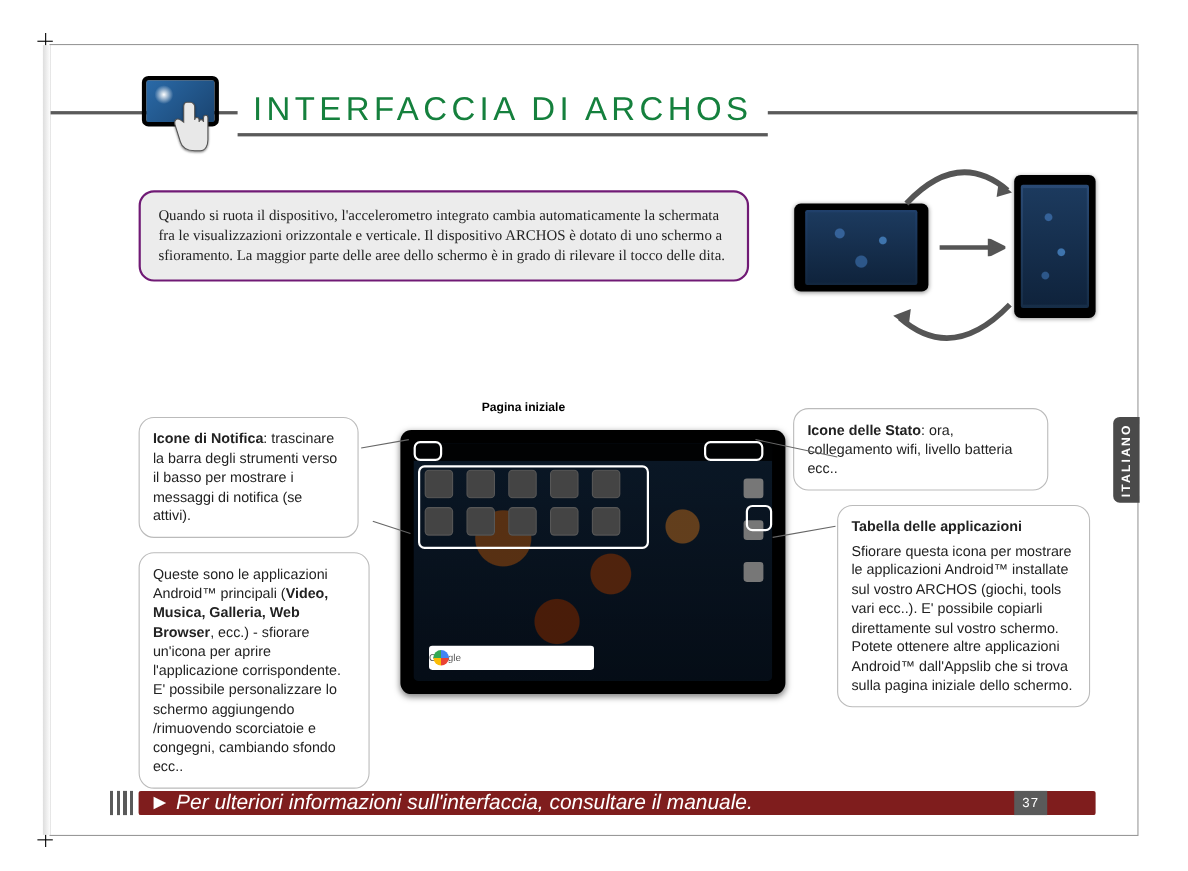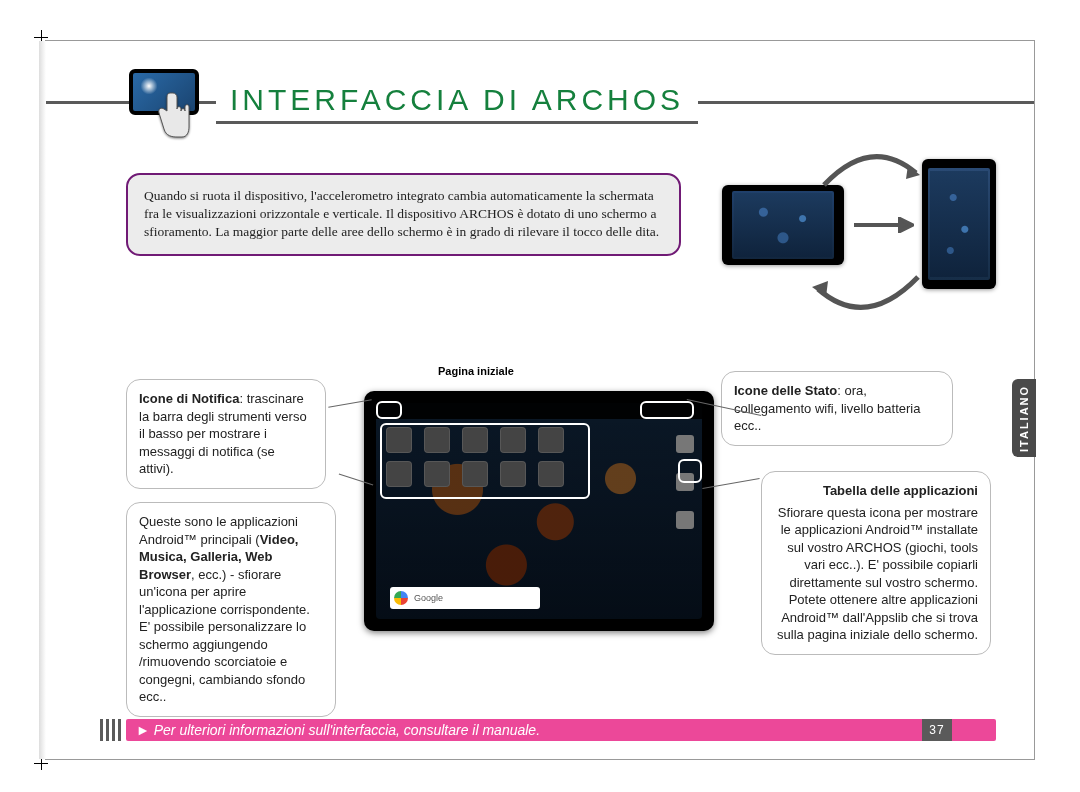--- a/index.html
+++ b/index.html
@@ -125,21 +125,21 @@
     border: 1px solid #bbb; border-radius: 14px;
     padding: 10px 12px;
     font-size: 13px; line-height: 1.35;
     font-family: Arial, sans-serif;
     color: #222; background: #fff;
   }
   .callout b { font-weight: bold; }
   .c-notify { left: 80px; top: 290px; margin-top: 48px; }
   .c-apps   { left: 80px; top: 430px; height: auto; width: 210px; margin-top: 31px; }
   .c-state  { left: 675px; top: 290px; width: 232px; margin-top: 40px; }
-  .c-table  { left: 715px; top: 430px; width: 230px; text-align: right; }
+  .c-table  { left: 715px; top: 418px; width: 230px; }
   .c-apps   { font-family: Arial, sans-serif; }
   .home-title {
     position: absolute; left: 392px; top: 324px;
     font-family: Arial, sans-serif; font-weight: bold; font-size: 11px;
   }
   .tablet-main {
     position: absolute;
     left: 318px; top: 350px;
     width: 350px; height: 240px;
     background: #000; border-radius: 10px;
@@ -165,21 +165,20 @@
     grid-template-columns: repeat(5, 30px); gap: 8px 8px;
   }
   .tablet-main .icons span {
     width: 26px; height: 26px; border-radius: 4px; background: #444;
     box-shadow: 0 0 0 1px rgba(255,255,255,.1) inset;
   }
   .tablet-main .searchbar {
     position: absolute; left: 26px; bottom: 22px; width: 150px; height: 22px;
     background: #fff; border-radius: 3px; display:flex; align-items:center;
     font-size: 9px; color:#555; font-family: Arial;
-    padding-left: 24px;
     margin-top: 41px;
   }
   .tablet-main .searchbar::before {
     content:""; position:absolute; left:4px; width:14px; height:14px;
     background: conic-gradient(#4285f4 0 90deg,#ea4335 90deg 180deg,#fbbc05 180deg 270deg,#34a853 270deg 360deg);
     border-radius:50%;
   }
   .tablet-main .hi {
     position: absolute; border: 2px solid #fff; border-radius: 6px;
   }
@@ -204,22 +203,22 @@
     background: #4a4a4a; color:#fff;
     writing-mode: vertical-rl; text-orientation: mixed;
     transform: rotate(180deg);
     font-family: Arial; font-size: 11px; font-weight: bold;
     letter-spacing: 2px;
     display:flex; align-items:center; justify-content:center;
     border-radius: 0 6px 6px 0;
   }
   .footer-bar {
     position: absolute; left: 80px; bottom: 18px; width: 870px; height: 22px;
-    background: #ec4899; color:#fff; font-style: italic;
-    font-size: 14px; font-family: Arial;
+    background: #7f1d1d; color:#fff; font-style: italic;
+    font-size: 19px; font-family: Arial;
     display:flex; align-items:center; padding-left: 10px;
     border-radius: 2px;
   }
   .footer-bar::before {
     content:""; position:absolute; left:-26px; top:0; width:22px; height:22px;
     background: repeating-linear-gradient(to right,#5a5a5a 0 3px,#fff 3px 6px);
   }
   .pgnum {
     position: absolute; right: 82px; bottom: 18px;
     width: 30px; height: 22px;

